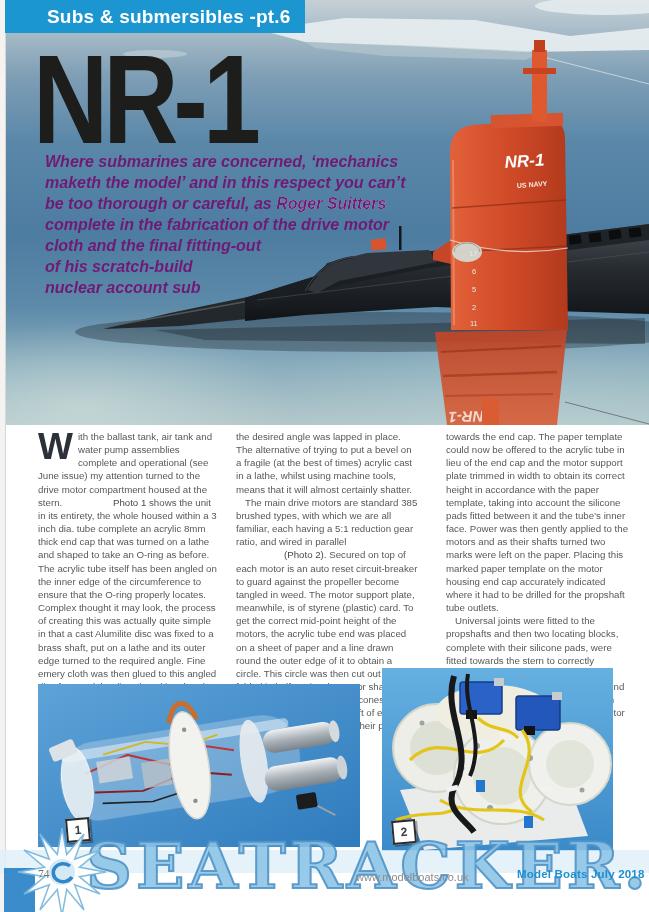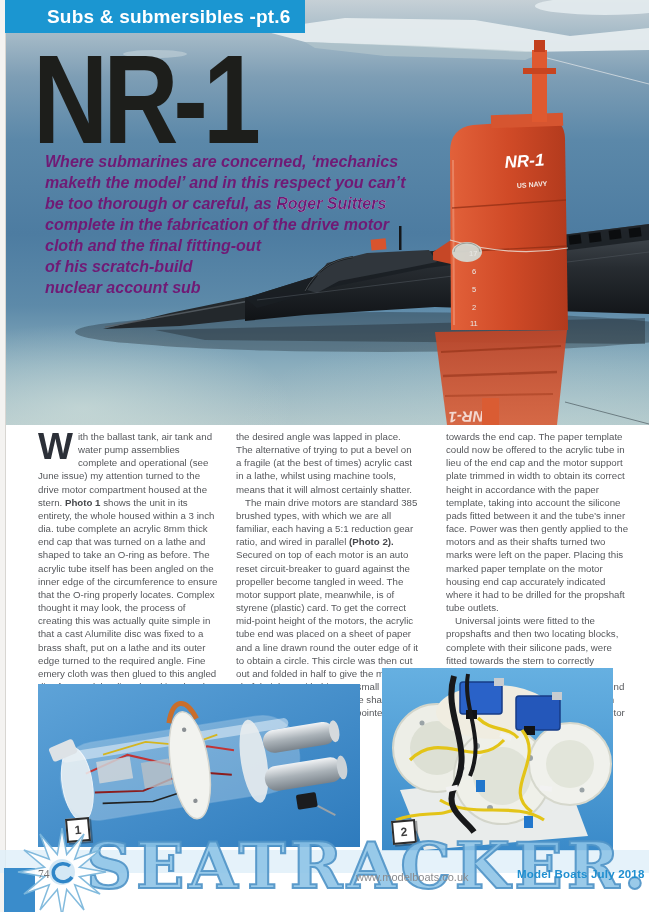--- a/index.html
+++ b/index.html
@@ -25,21 +25,21 @@
               transform:scaleX(.84) scaleY(1.02);transform-origin:left top;}
 
   .intro{position:absolute;left:45px;top:151px;width:400px;z-index:6;color:#701a75;
          font-size:16px;font-weight:bold;line-height:21px;font-style:italic;}
   .intro .author{font-weight:bold;text-shadow:0 0 .6px #fff;}
 
   
   .col{position:absolute;top:430px;width:183px;font-size:9.7px;line-height:13.15px;color:#56585c;z-index:5;}
   .col p{margin:0;}
   .col p.indent{text-indent:9px;}
-  .col .ref{font-weight:bold;color:#46484c;}
+  .col .ref{font-weight:normal;color:#46484c;margin-left:48px;}
   .col1{left:38px;} .col2{left:236px;} .col3{left:446px;}
   .dropcap{float:left;font-size:37px;line-height:30px;font-weight:bold;color:#2c3038;padding:2px 5px 0 0;}
 
   
   .photo{position:absolute;overflow:hidden;z-index:10;}
   .photo1{left:38px;top:684px;width:322px;height:163px;}
   .photo2{left:382px;top:668px;width:231px;height:183px;}
 
   .badge{position:absolute;width:20px;height:20px;background:#fff;border:2px solid #2c2c2c;
          transform:rotate(-5deg);display:flex;align-items:center;justify-content:center;

